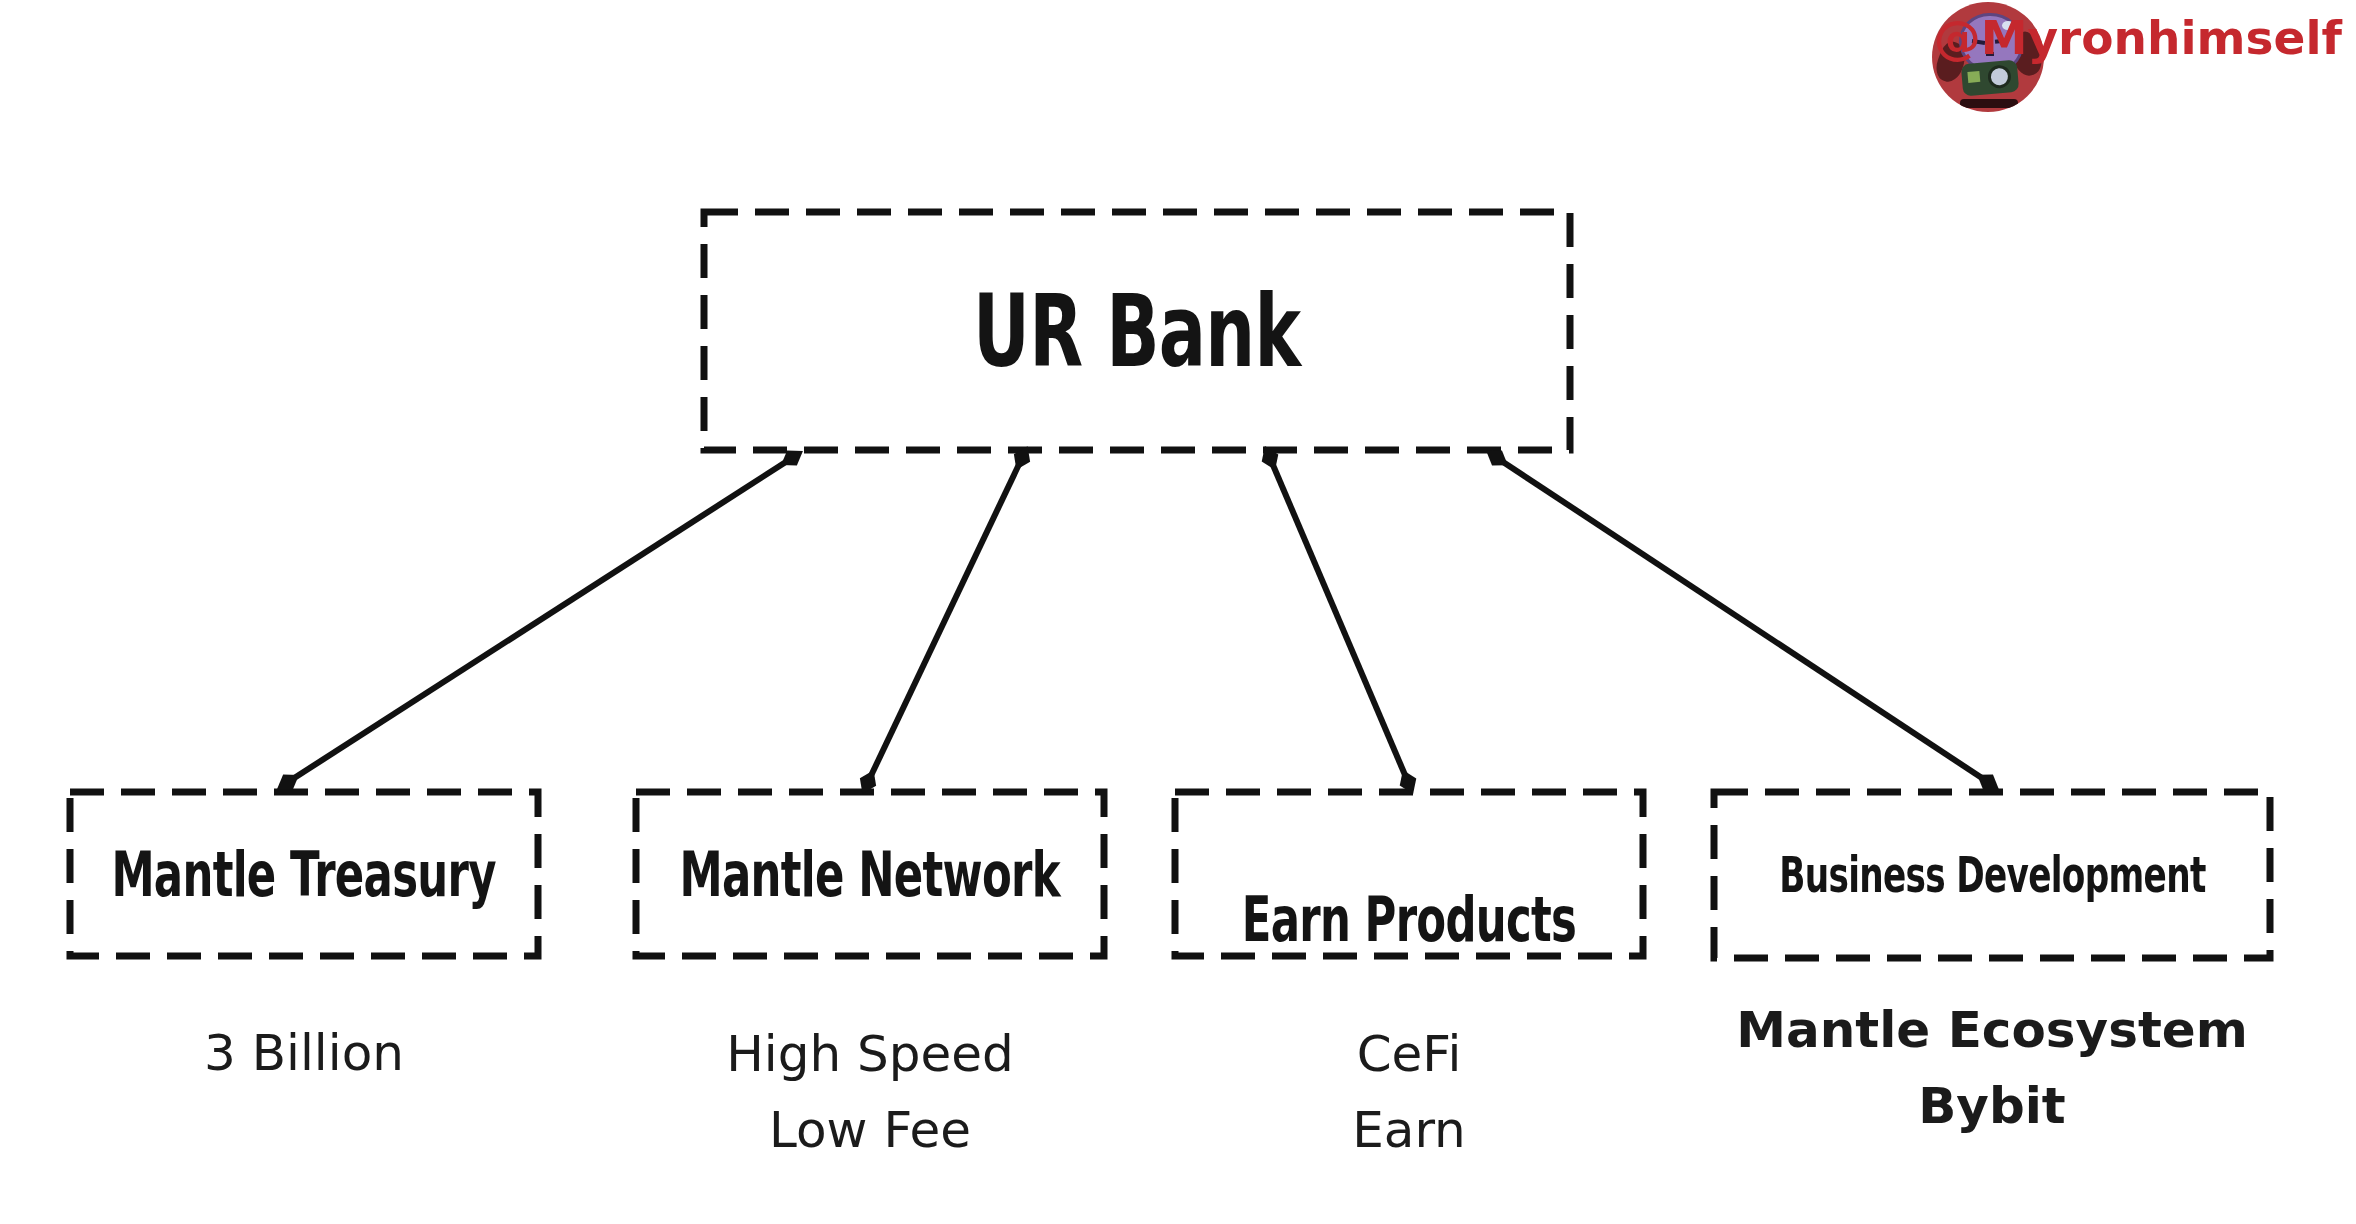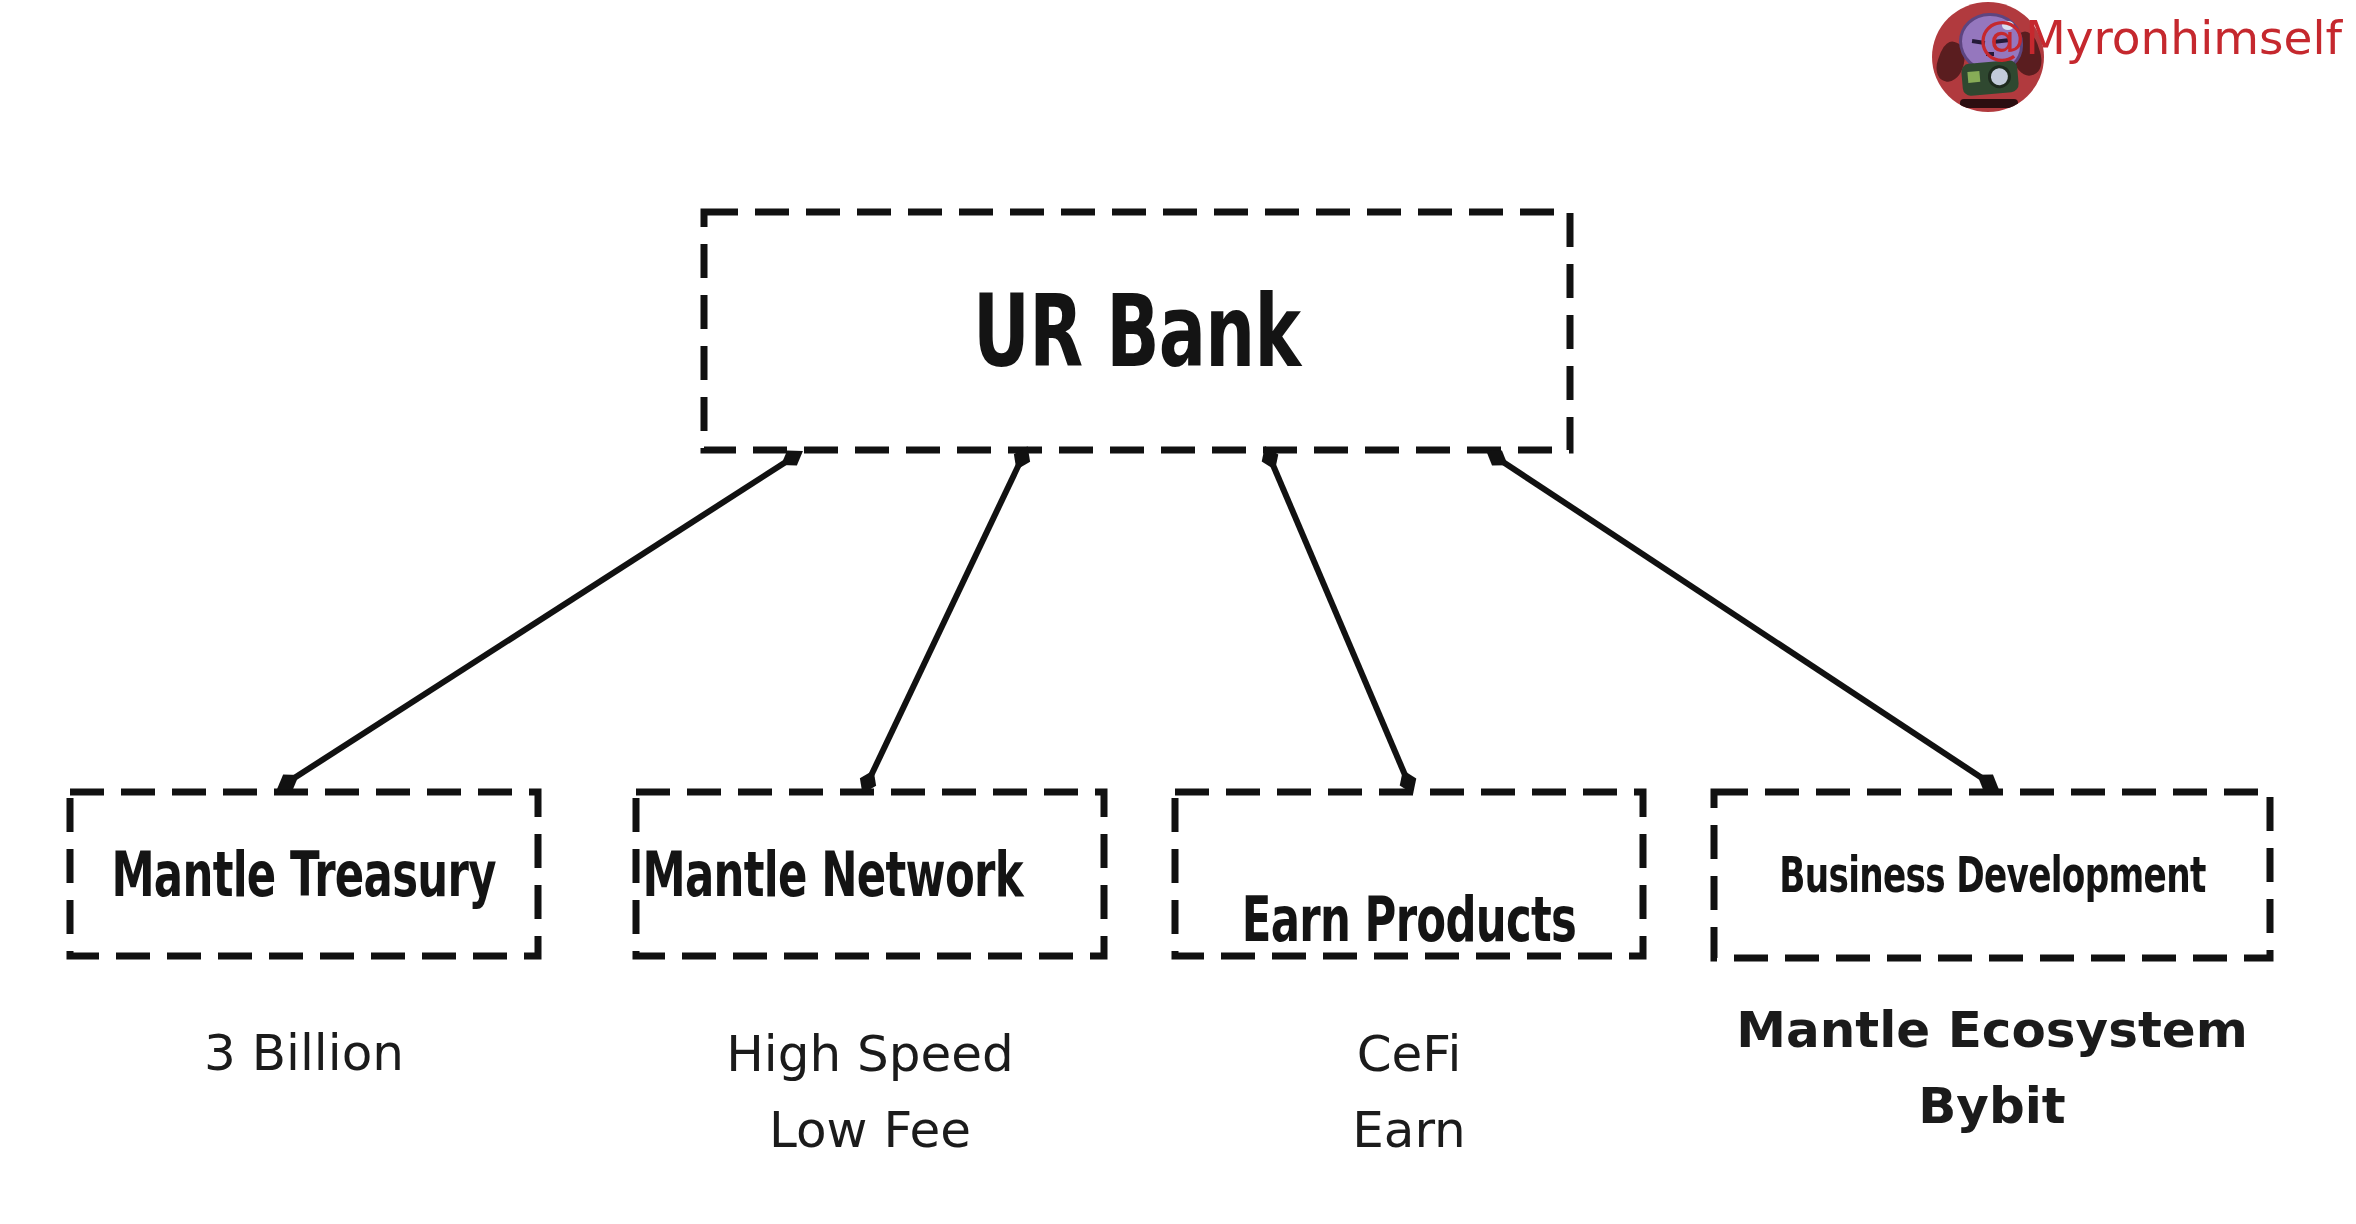--- a/index.html
+++ b/index.html
@@ -13,38 +13,38 @@
   svg.geometry{position:absolute;left:0;top:0;width:2356px;height:1224px;}
 
   
   .node-label{
     position:absolute;display:flex;align-items:center;justify-content:center;
     color:#141414;font-weight:900;white-space:nowrap;
   }
   .node-label .squish{display:inline-block;transform:scaleX(0.70);transform-origin:50% 50%;letter-spacing:-1px;}
   .lbl-root{left:704px;top:212px;width:866px;height:238px;font-size:100px;}
   .lbl-c1{left:70px;top:792px;width:468px;height:164px;font-size:62px;}
-  .lbl-c2{left:636px;top:792px;width:468px;height:164px;font-size:62px;justify-content:flex-end;}
+  .lbl-c2{left:636px;top:792px;width:468px;height:164px;font-size:62px;}
   .lbl-c3{left:1175px;top:792px;width:468px;height:164px;font-size:62px;align-items:flex-end;}
   .lbl-c4{left:1714px;top:792px;width:556px;height:166px;font-size:49px;}
 
   
   .caption{
     position:absolute;text-align:center;color:#1b1b1b;
     font-size:50px;line-height:76px;font-weight:400;
   }
   .cap-c1{left:70px;width:468px;top:1015px;}
   .cap-c2{left:636px;width:468px;top:1016px;}
   .cap-c3{left:1175px;width:468px;top:1016px;}
   .cap-c4{left:1714px;width:556px;top:992px;font-weight:bold;}
 
   
   .handle{
     position:absolute;top:10px;right:14px;
-    font-size:47px;font-weight:400;color:#C5282E;white-space:nowrap;
+    font-size:47px;font-weight:700;color:#C5282E;white-space:nowrap;
   }
   .avatar{
     position:absolute;left:1932px;top:2px;width:112px;height:110px;
     border-radius:50%;background:#B13A3E;overflow:hidden;
   }
   .avatar .arm-l{position:absolute;left:6px;top:40px;width:26px;height:40px;background:#5A1D1F;border-radius:40% 60% 50% 50%;transform:rotate(20deg);}
   .avatar .arm-r{position:absolute;right:4px;top:30px;width:28px;height:44px;background:#5A1D1F;border-radius:60% 40% 50% 50%;transform:rotate(-18deg);}
   .avatar .head{position:absolute;left:27px;top:11px;width:58px;height:54px;background:#9577BE;border:3px solid #5d4580;border-radius:48% 52% 46% 54%;}
   .avatar .shine{position:absolute;right:6px;top:5px;width:12px;height:9px;background:#D9E0F1;border-radius:50%;}
   .avatar .eye-l{position:absolute;left:10px;top:24px;width:13px;height:4px;background:#251A38;transform:rotate(8deg);}

